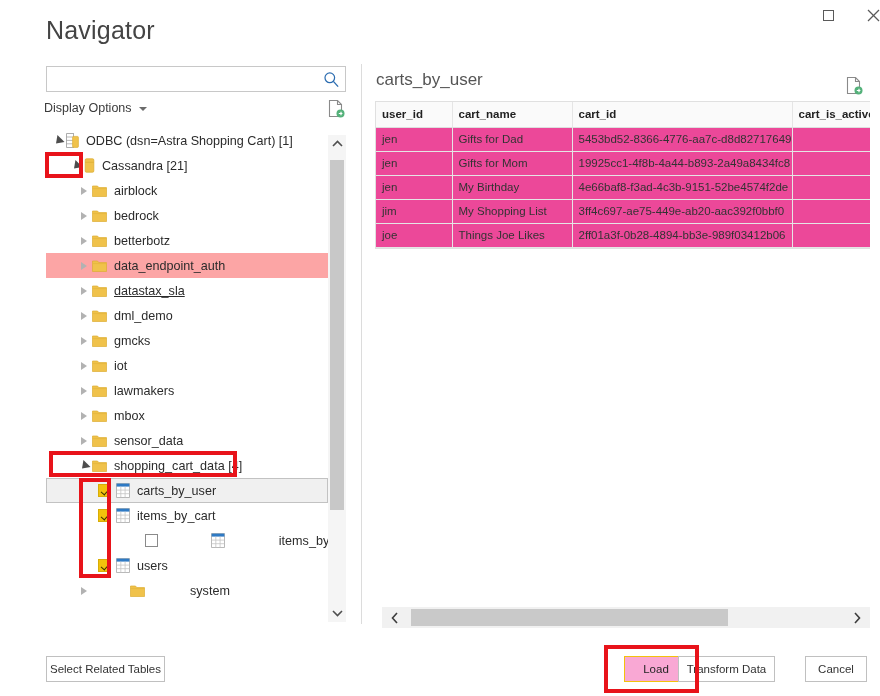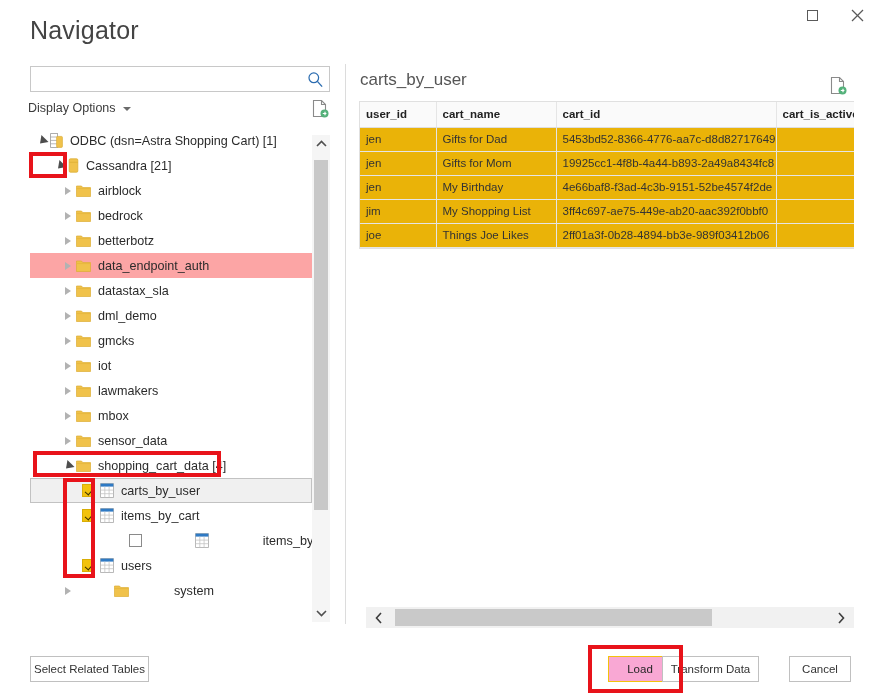--- a/index.html
+++ b/index.html
@@ -2,21 +2,21 @@
 <html><head>
 <meta charset="utf-8">
 <style>
   * { box-sizing: border-box; margin: 0; padding: 0; }
   html, body {
     width: 880px; height: 696px;
     background: #ffffff;
     font-family: "Liberation Sans", sans-serif;
     overflow: hidden;
   }
-  .window { position: relative; width: 712px; height: 696px; background:#fff; }
+  .window { position: relative; width: 712px; height: 696px; background:#fff;margin-left:16px; }
 
   
   .titlebar {
     position: absolute; top: 0; left: 0; width: 880px; height: 30px;
   }
   .wincontrols { position: absolute; right: 0; top: 0; display: flex; }
   .wincontrol {
     width: 45px; height: 30px; display: flex; align-items: center;
     justify-content: center; color: #4a4a4a; font-size: 14px;
   }
@@ -115,21 +115,21 @@
     background: #dcdcdc;
   }
 
   
   .preview-title {
     position: absolute; left: 360px; top: 70px;
     font-size: 17px; color: #555; font-weight: 400;
   }
   .grid {
     position: absolute; left: 359px; top: 101px; width: 495px;
-    border: 1px solid #e0e0e0; border-right: 0; background: #eab308;
+    border: 1px solid #e0e0e0; border-right: 0; background: #ec4899;
     overflow: hidden;
   }
   table.preview { border-collapse: collapse; table-layout: fixed; width: 497px; }
   table.preview th, table.preview td {
     border-right: 1px solid #e5e5e5; border-bottom: 1px solid #e5e5e5;
     font-size: 11.5px; text-align: left; padding: 0 6px; height: 24px;
     color: #333; white-space: nowrap; overflow: hidden;
   }
   table.preview th {
     background: #fafafa; font-weight: bold; color: #222; height: 25px;
@@ -288,21 +288,21 @@
           <span class="tri-expand"></span>
         </span>
         <span class="ico">
           <svg width="15" height="13" viewBox="0 0 15 13">
             <path d="M0.5 2 h5 l1.3 1.6 h7.7 v8.9 h-14 z" fill="#f0c24b" stroke="#dcae35" stroke-width=".7"></path>
             <rect x="0.5" y="3.9" width="14" height="1.2" fill="#e8b93f"></rect>
           </svg>
         </span>
         <span class="lbl">data_endpoint_auth</span>
       </div>
-      <div class="tree-row" style="padding-left: 30px;">
+      <div class="tree-row" style="padding-left: 30px; text-decoration: underline;">
         <span class="tw">
           <span class="tri-expand"></span>
         </span>
         <span class="ico">
           <svg width="15" height="13" viewBox="0 0 15 13">
             <path d="M0.5 2 h5 l1.3 1.6 h7.7 v8.9 h-14 z" fill="#f0c24b" stroke="#dcae35" stroke-width=".7"></path>
             <rect x="0.5" y="3.9" width="14" height="1.2" fill="#e8b93f"></rect>
           </svg>
         </span>
         <span class="lbl">datastax_sla</span>

